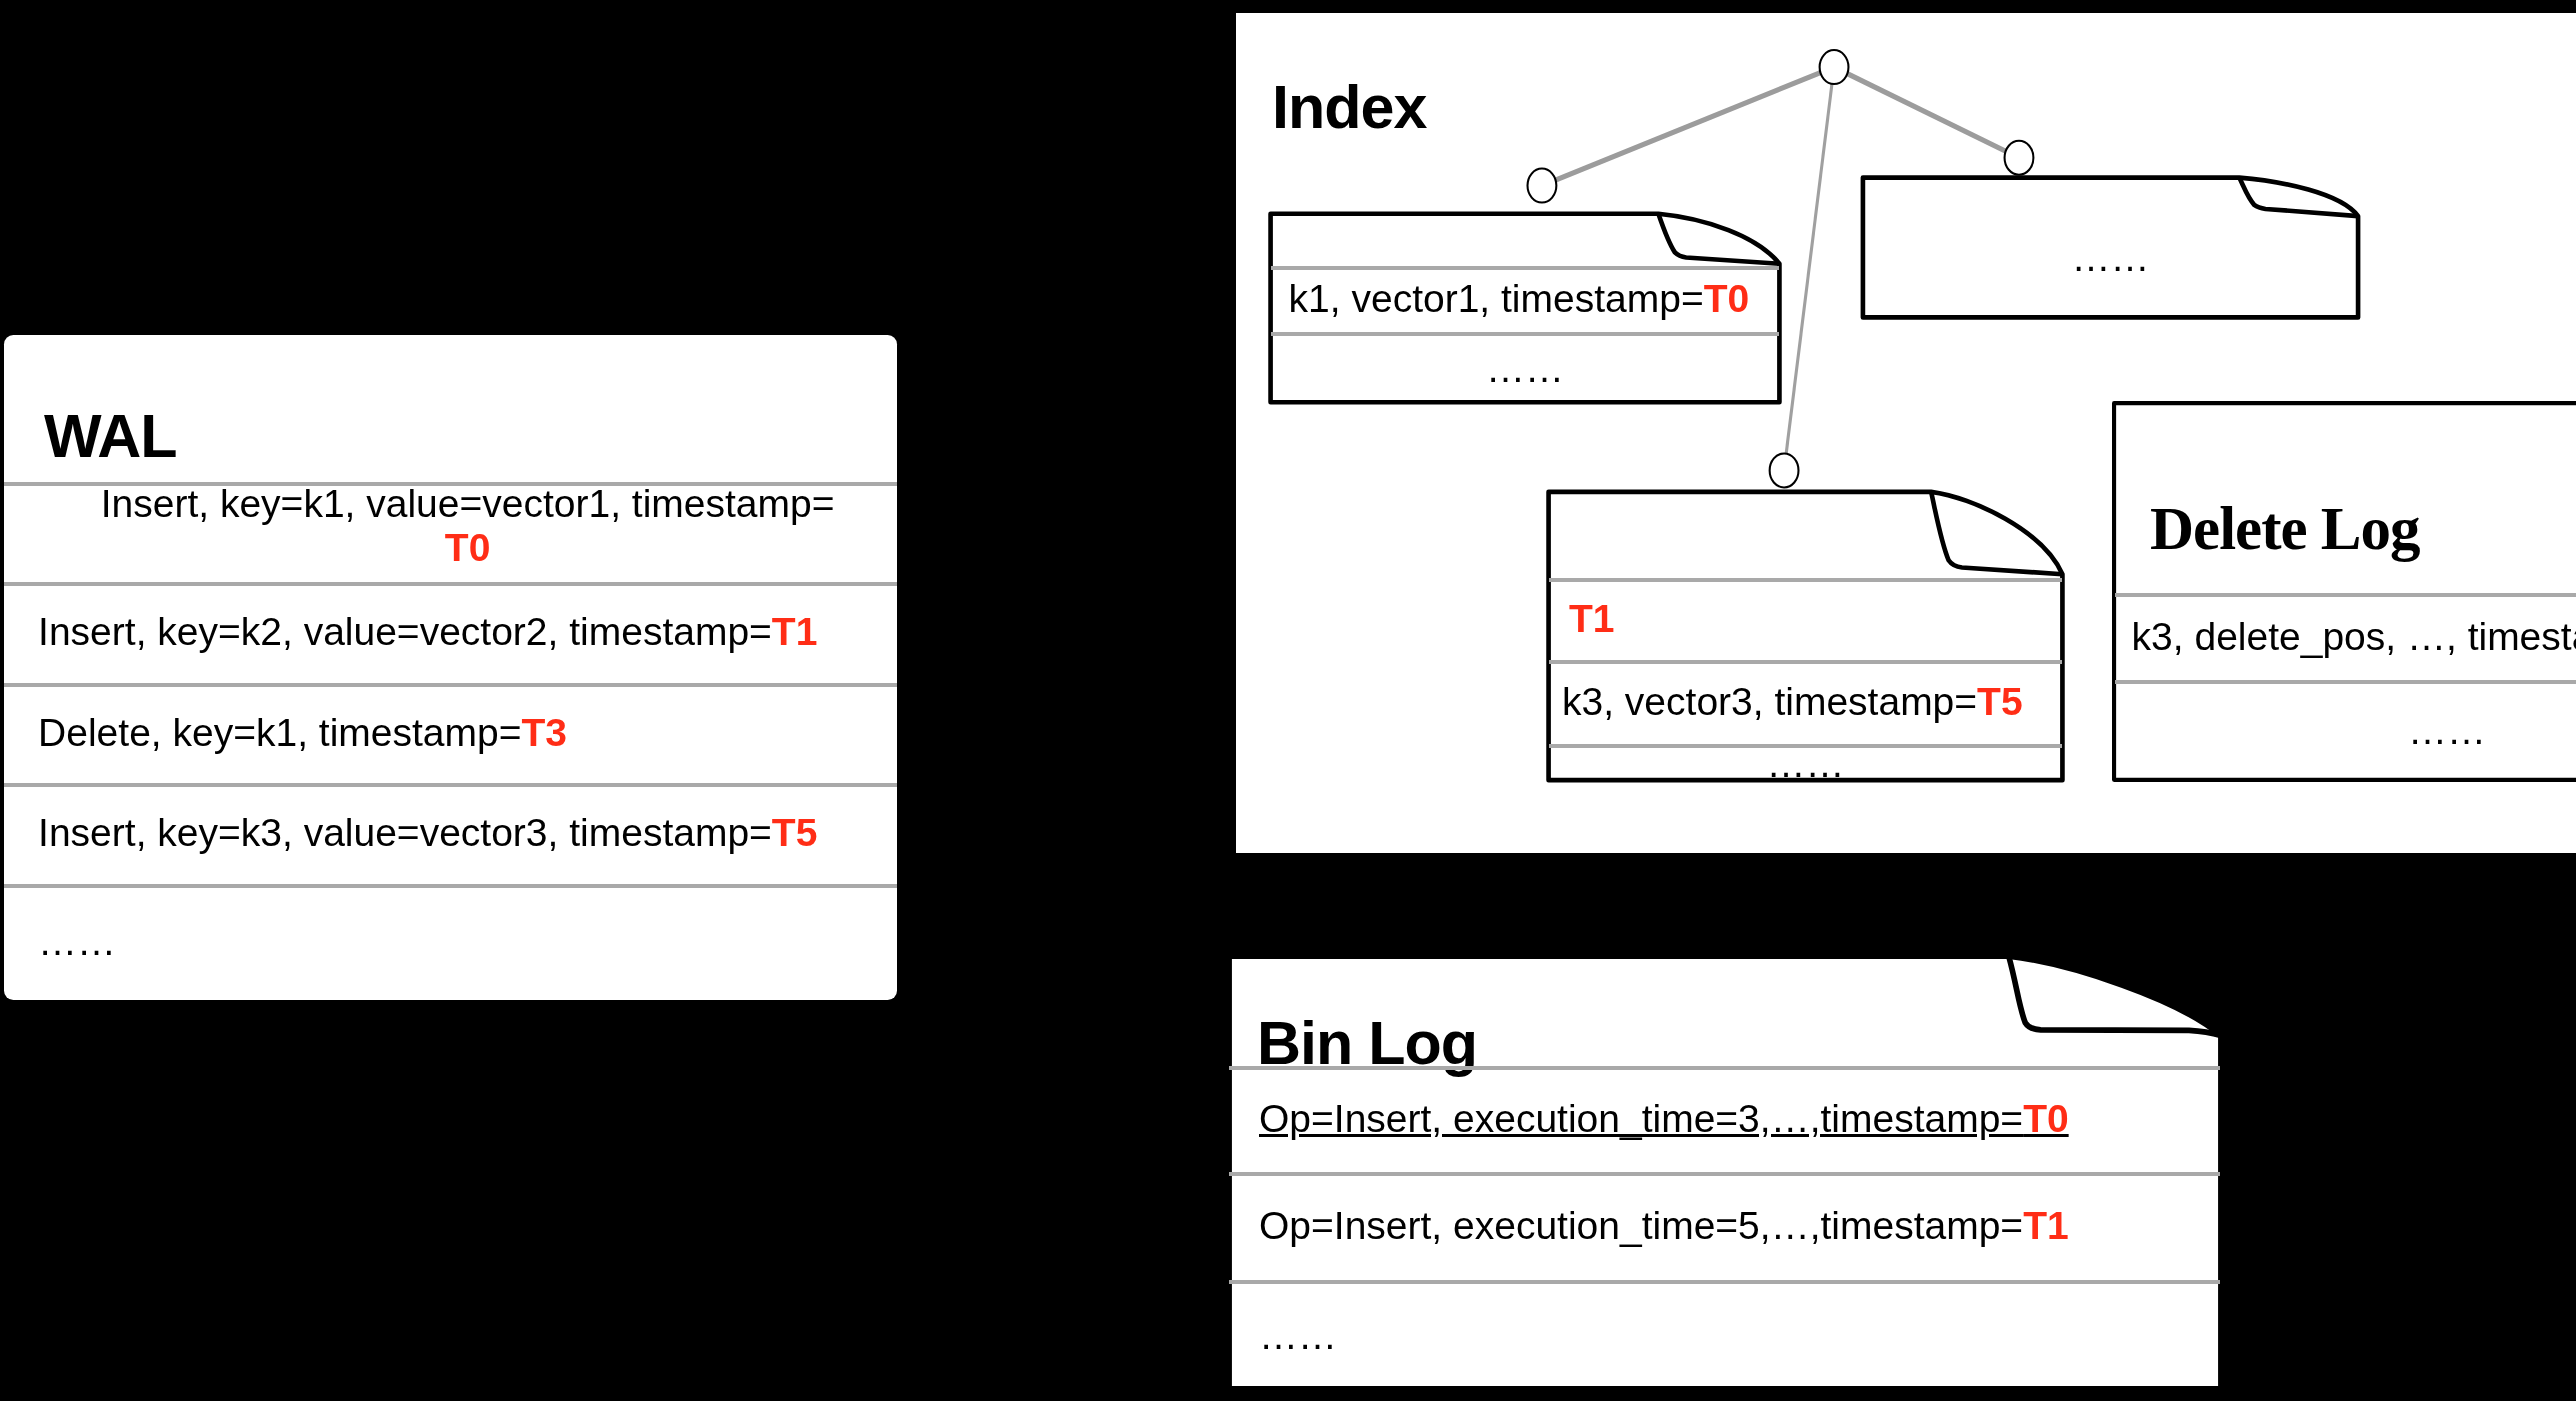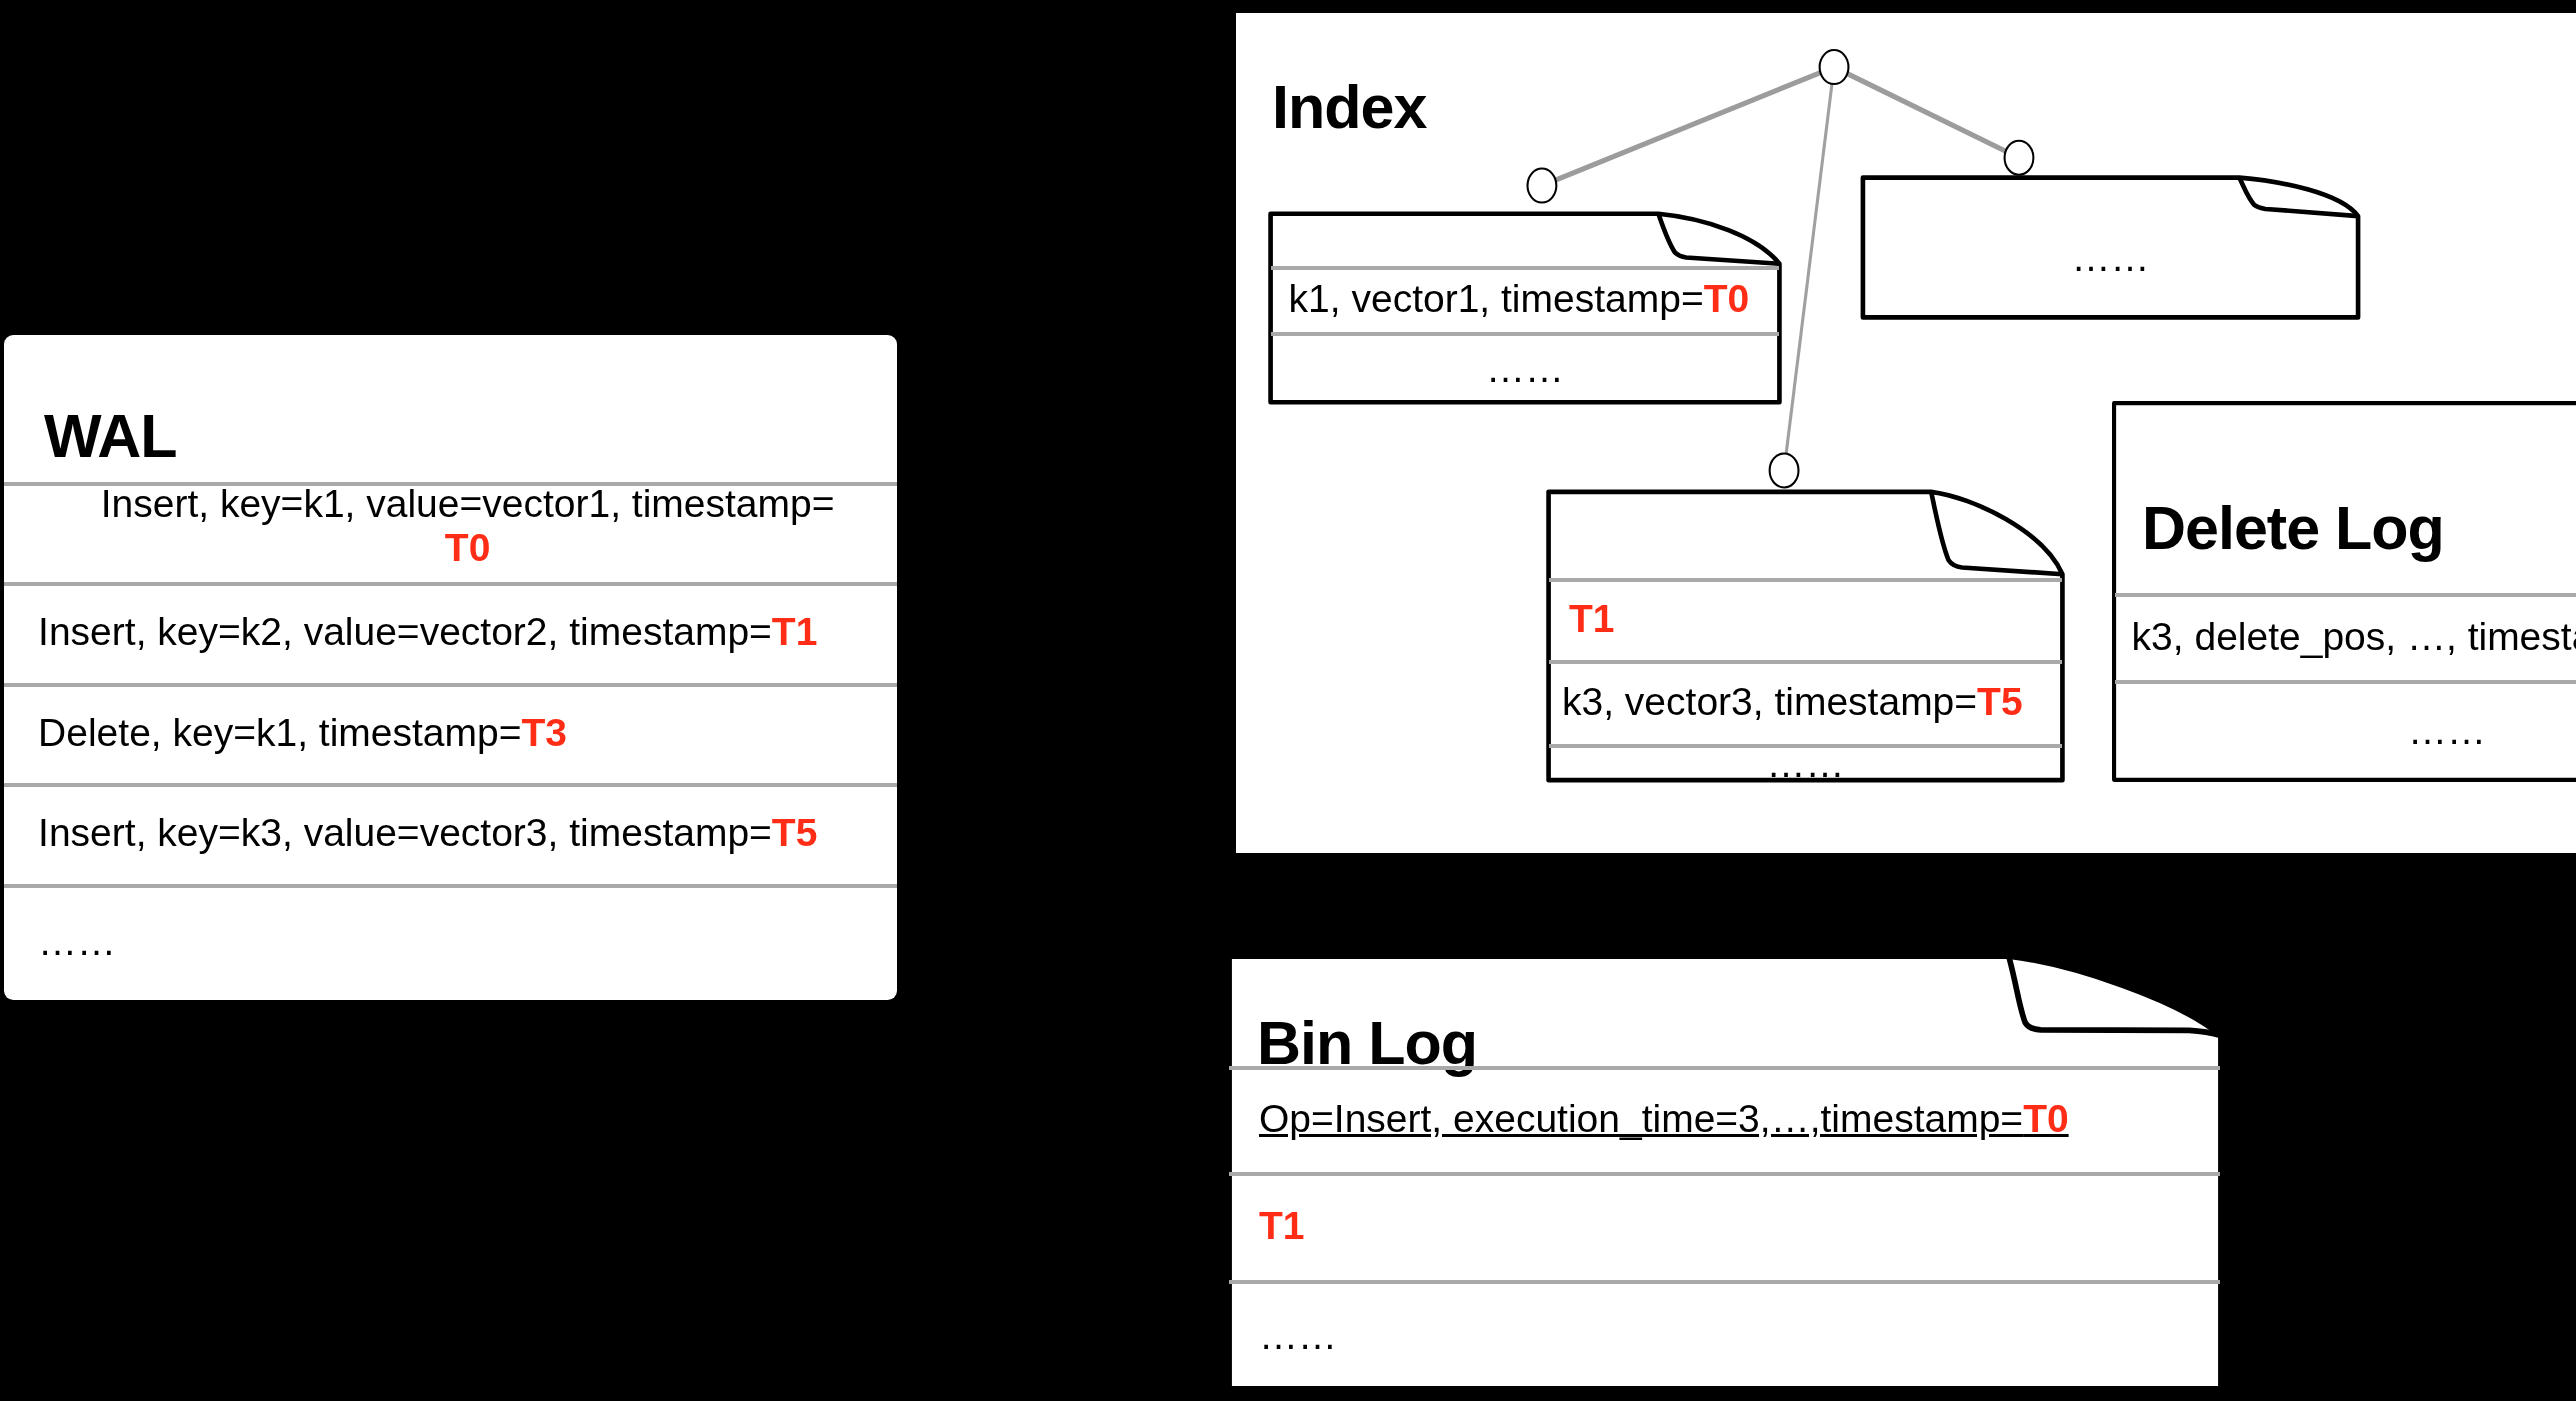--- a/index.html
+++ b/index.html
@@ -119,21 +119,21 @@
       </div>
     </div>
   </div>
 
   <div class="doc" style="left:2112px;top:401px;width:670px;height:381px;">
     <svg width="670" height="381" viewBox="0 0 1300 739">
       <path d="M 4,4 L 1000,4 C 1090,15 1245,85 1296,170 L 1296,735 L 4,735 Z" fill="#fff" stroke="#000" stroke-width="8" stroke-linejoin="round"></path>
       <path d="M 1000,4 C 1015,60 1022,110 1035,140 Q 1042,152 1062,153 L 1245,155 Q 1275,158 1296,170" fill="none" stroke="#000" stroke-width="8" stroke-linejoin="round"></path>
     </svg>
     <div class="inner">
-      <h2 class="title" style="left:30px;top:46px;">Delete Log</h2>
+      <h2 class="title" style="left:38px;top:46px;font-family:Liberation Serif, serif;">Delete Log</h2>
       <div class="divider" style="top:192px;"></div>
       <div class="divider" style="top:279px;"></div>
       <div class="row" style="top:192px;height:88px;padding-left:19.6px;">
         <span class="rt">k3, delete_pos, …, timestamp=</span>
       </div>
       <div class="row center" style="top:279px;height:101px;">
         <span class="rt">……</span>
       </div>
     </div>
   </div>
@@ -146,20 +146,21 @@
     <div class="inner">
       <h2 class="title" style="left:31px;top:9.3px;">Bin Log</h2>
       <div class="divider" style="top:113px;left:3.1px;right:4.1px;"></div>
       <div class="divider" style="top:219px;left:3.1px;right:4.1px;"></div>
       <div class="divider" style="top:327px;left:3.1px;right:4.1px;"></div>
       <div class="row" style="top:113px;height:106px;padding-left:33px;text-decoration:underline;">
         <span class="rt">Op=Insert, execution_time=3,…,timestamp=</span>
           <span class="rts">T0</span>
       </div>
       <div class="row" style="top:219px;height:108px;padding-left:33px;">
+        <span class="rt">Op=Insert, execution_time=5,…,timestamp=</span>
           <span class="rts">T1</span>
       </div>
       <div class="row" style="top:327px;height:112px;padding-left:33px;">
         <span class="rt">……</span>
       </div>
     </div>
   </div>
 
 </div>
 

